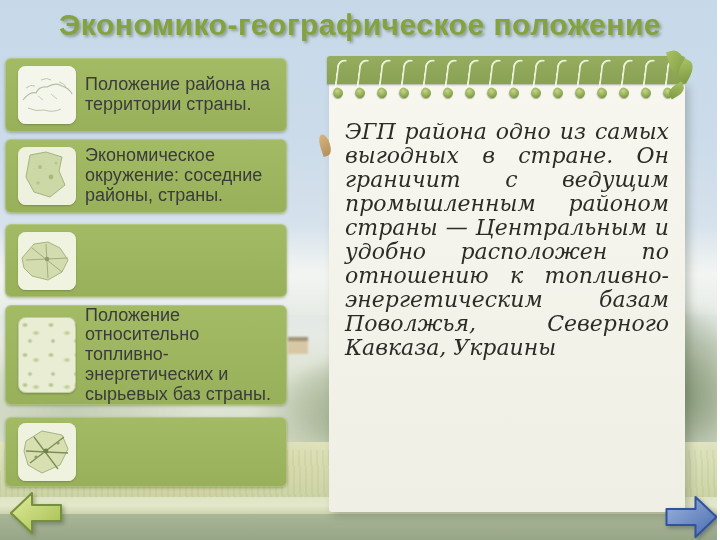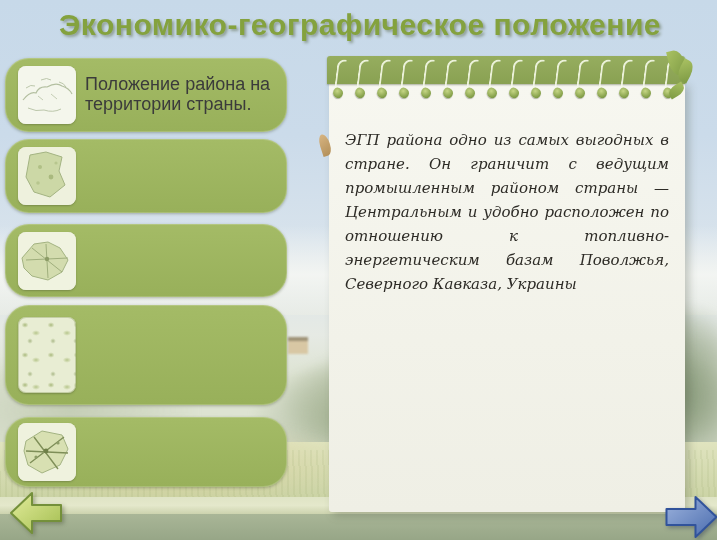--- a/index.html
+++ b/index.html
@@ -33,21 +33,21 @@
   
   .title{
     position:absolute;left:0;top:8px;width:720px;text-align:center;
     font-size:30px;font-weight:bold;letter-spacing:.5px;color:#84a23e;
     text-shadow:2px 2px 3px rgba(70,85,45,.45);
   }
   
   .item{
     position:absolute;left:5px;width:282px;
     background:linear-gradient(180deg,#a4bb66,#98b05a);
-    border-radius:24px;box-shadow:0 1px 3px rgba(60,70,40,.35), inset 0 0 0 1px rgba(255,255,255,.18);
+    border-radius:6px;box-shadow:0 1px 3px rgba(60,70,40,.35), inset 0 0 0 1px rgba(255,255,255,.18);
     display:flex;align-items:center;
   }
   .i1{top:58px;height:74px;}
   .i2{top:139px;height:74px;}
   .i3{top:224px;height:73px;}
   .i4{top:305px;height:100px;}
   .i5{top:417px;height:70px;}
   .thumb{
     flex:none;margin-left:13px;width:58px;height:58px;border-radius:8px;overflow:hidden;
     background:#f3f5e8;box-shadow:0 1px 2px rgba(60,70,40,.35), inset 0 0 0 1px rgba(160,175,120,.5);
@@ -98,23 +98,23 @@
   .leaf{position:absolute;background:linear-gradient(135deg,#a9c162,#7d9a44);border-radius:0 60% 0 60%;}
   .l1{left:6px;top:0;width:16px;height:26px;transform:rotate(-14deg);}
   .l2{left:16px;top:10px;width:13px;height:22px;transform:rotate(28deg);}
   .l3{left:8px;top:32px;width:11px;height:17px;transform:rotate(60deg);}
   .hook{
     position:absolute;left:-7px;top:78px;width:10px;height:22px;
     background:linear-gradient(160deg,#d9b47e,#b08a50);
     border-radius:60% 60% 60% 0;transform:rotate(-18deg);opacity:.95;
   }
   .note-text{
-    position:absolute;left:18px;right:16px;top:72px;
+    position:absolute;left:18px;right:16px;top:64px;
     font-family:"DejaVu Serif","Liberation Serif",serif;font-style:italic;
-    font-size:15px;line-height:24px;color:#2d2b26;text-align:justify;
+    font-size:22px;line-height:24px;color:#2d2b26;text-align:justify;
   }
   .note-text p{margin:0;}
   
   .nav{position:absolute;cursor:pointer;}
   .nav-back{left:8px;top:489px;width:56px;height:48px;filter:drop-shadow(2px 2px 2px rgba(60,70,40,.4));}
   .nav-next{left:663px;top:493px;width:57px;height:48px;filter:drop-shadow(2px 2px 2px rgba(40,50,80,.4));}
   .nav svg{display:block;width:100%;height:100%;}
 </style>
 </head>
 <body>
@@ -156,35 +156,43 @@
     <div class="thumb">
       <svg viewBox="0 0 58 58" xmlns="http://www.w3.org/2000/svg">
         <rect width="58" height="58" fill="#eef1dd"></rect>
         <path d="M12 8 L28 5 44 10 41 24 47 38 32 50 16 45 8 30 Z" fill="#ccd8a6" stroke="#a3b382" stroke-width="1"></path>
         <circle cx="22" cy="20" r="2" fill="#b0c086"></circle>
           <circle cx="33" cy="30" r="2.4" fill="#a9b97e"></circle>
         <circle cx="20" cy="36" r="1.8" fill="#b7c68e"></circle>
           <circle cx="38" cy="16" r="1.6" fill="#b7c68e"></circle>
       </svg>
     </div>
+    <div class="label">Экономическое
+окружение: соседние
+районы, страны.</div>
   </div>
 
   <div class="item i3">
     <div class="thumb">
       <svg viewBox="0 0 58 58" xmlns="http://www.w3.org/2000/svg">
         <rect width="58" height="58" fill="#f0f3e0"></rect>
         <path d="M4 26 L16 12 30 10 42 16 50 28 44 40 30 48 14 44 6 36 Z" fill="#d3dcae" stroke="#a3b382" stroke-width="1"></path>
         <path d="M8 28 L50 26 M28 12 L30 46 M14 16 L44 40" fill="none" stroke="#9fae7c" stroke-width="1"></path>
         <circle cx="29" cy="27" r="2.2" fill="#8c9c66"></circle>
       </svg>
     </div>
   </div>
 
   <div class="item i4">
     <div class="thumb tex-mottle"></div>
+    <div class="label">Положение
+относительно
+топливно-
+энергетических и
+сырьевых баз страны.</div>
   </div>
 
   <div class="item i5">
     <div class="thumb">
       <svg viewBox="0 0 58 58" xmlns="http://www.w3.org/2000/svg">
         <rect width="58" height="58" fill="#eff2de"></rect>
         <path d="M8 18 L24 8 44 12 50 26 42 42 24 50 10 42 6 28 Z" fill="#d8e0b2" stroke="#a3b382" stroke-width="1"></path>
         <path d="M12 40 L46 14 M16 14 L40 46 M8 28 L50 30" fill="none" stroke="#7e8e58" stroke-width="1.4"></path>
         <circle cx="28" cy="28" r="2.4" fill="#6f8048"></circle>
         <circle cx="40" cy="20" r="1.6" fill="#8c9c66"></circle>

